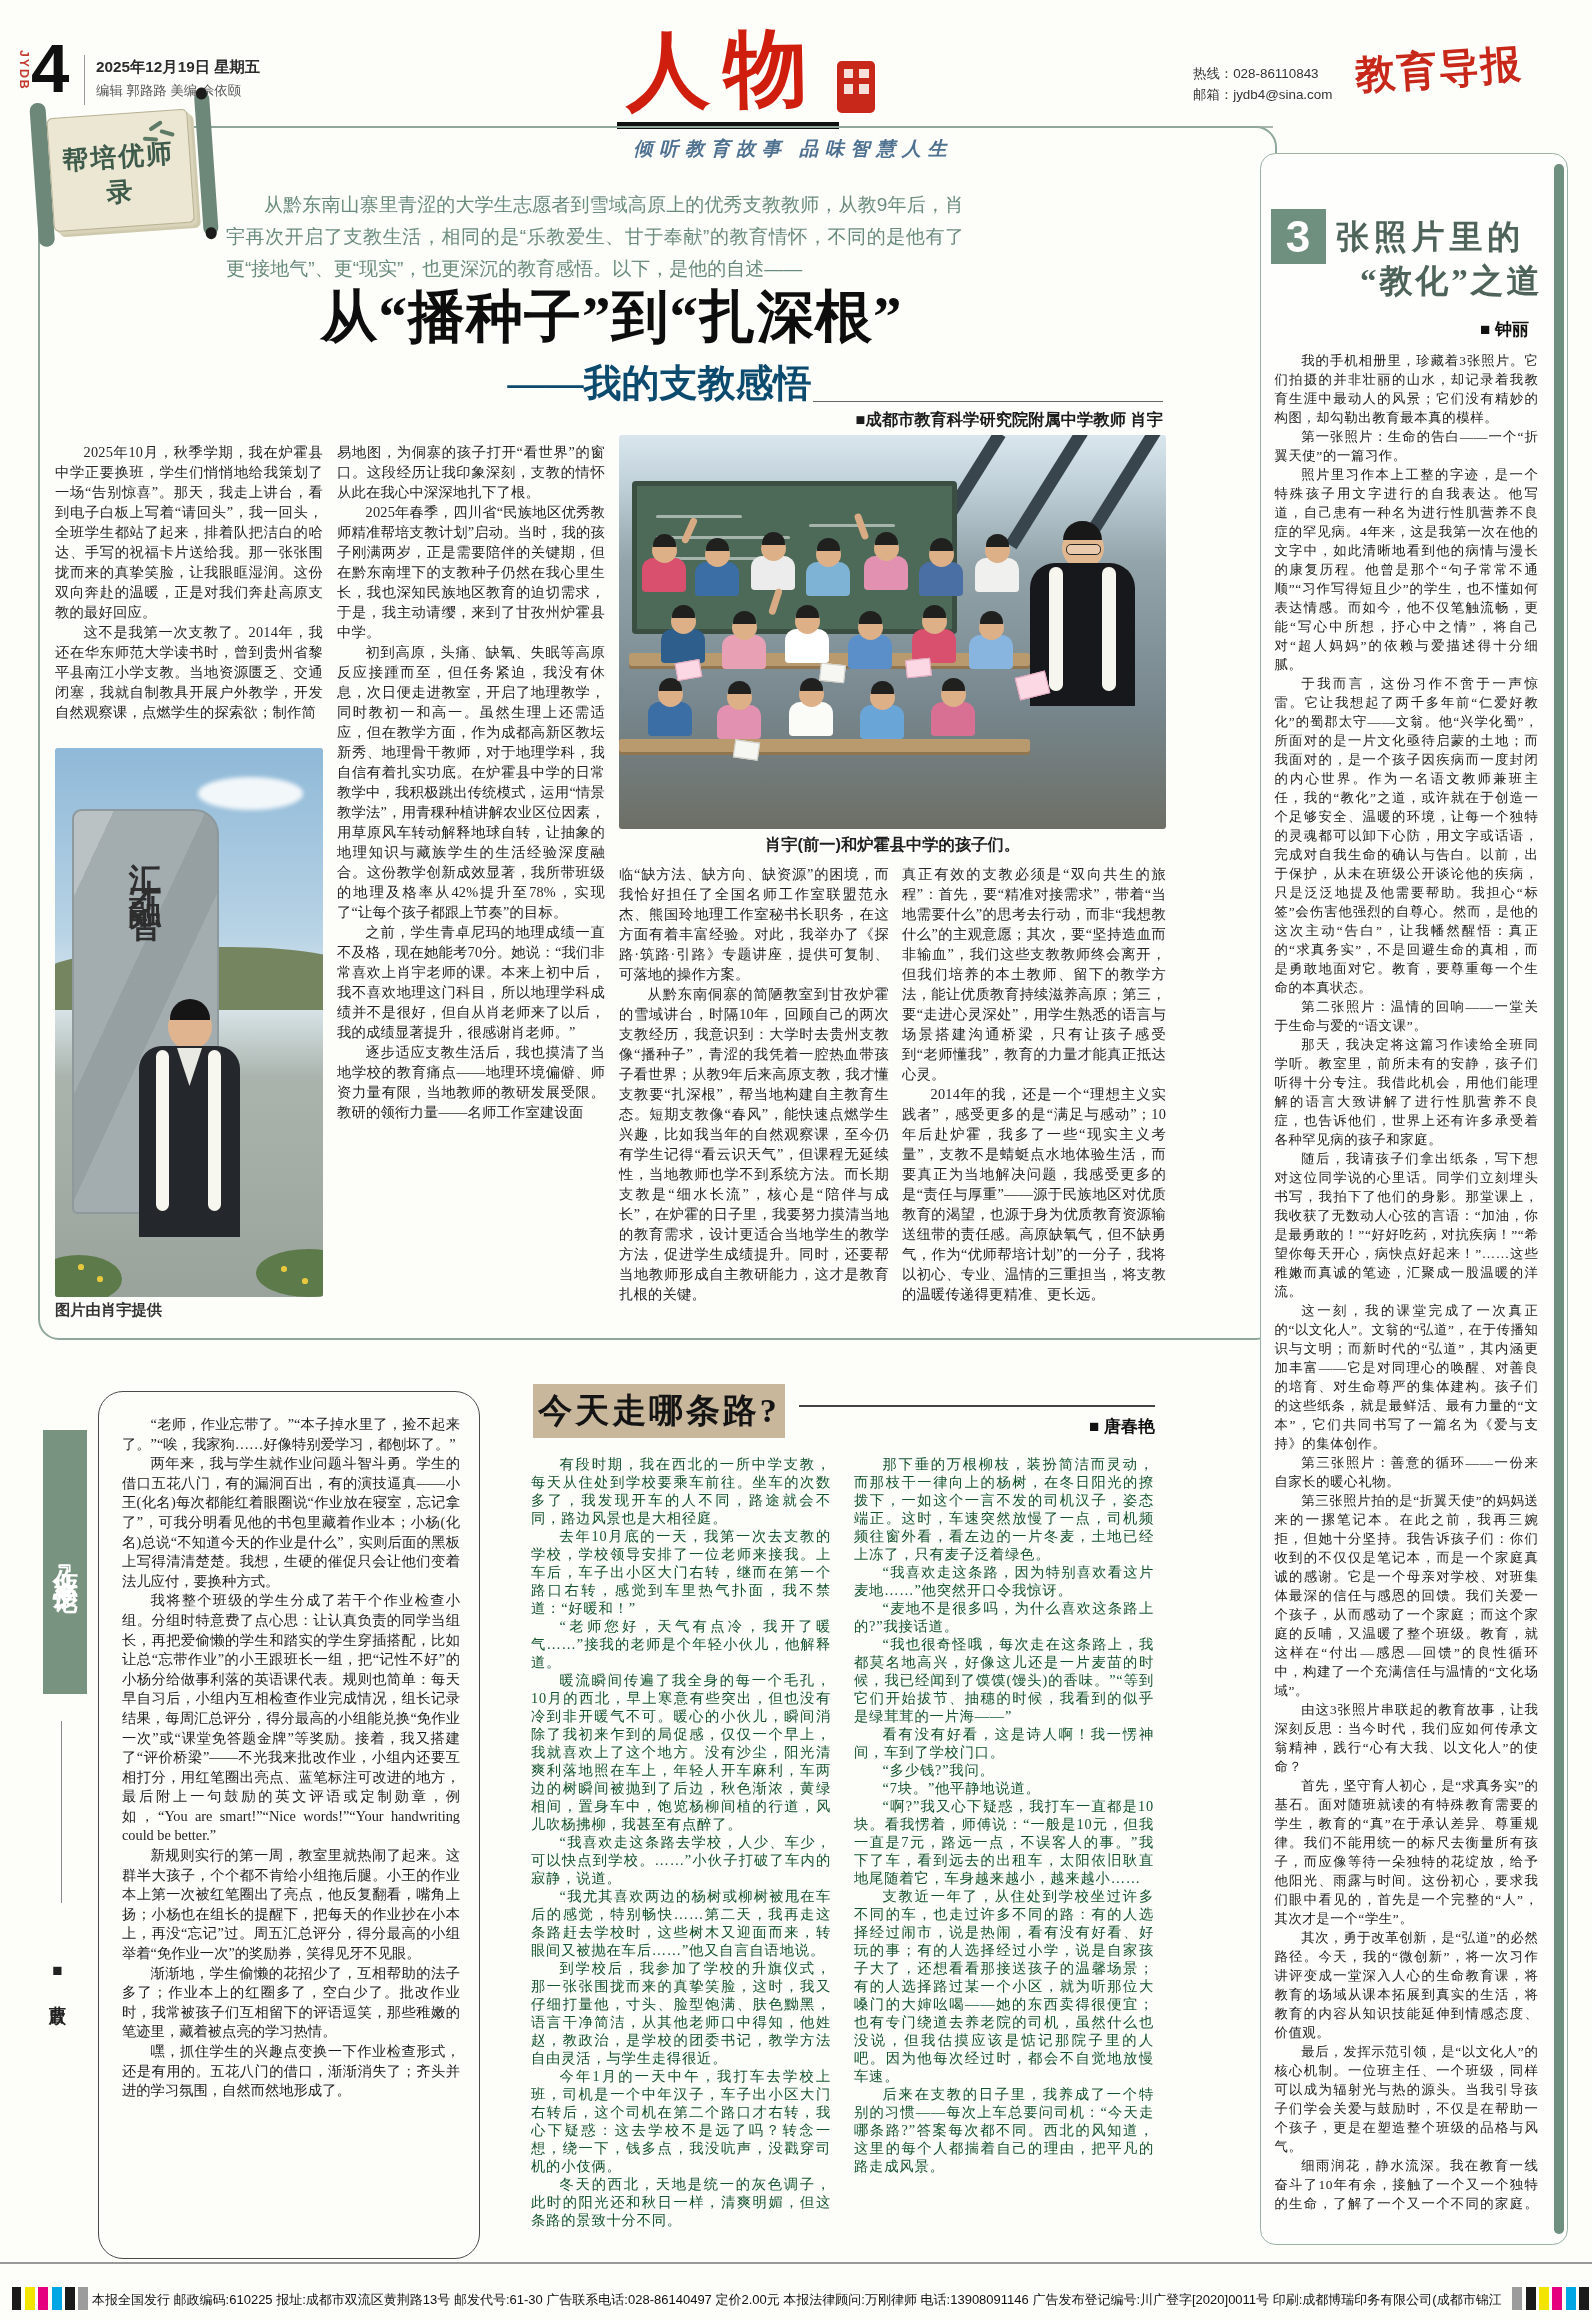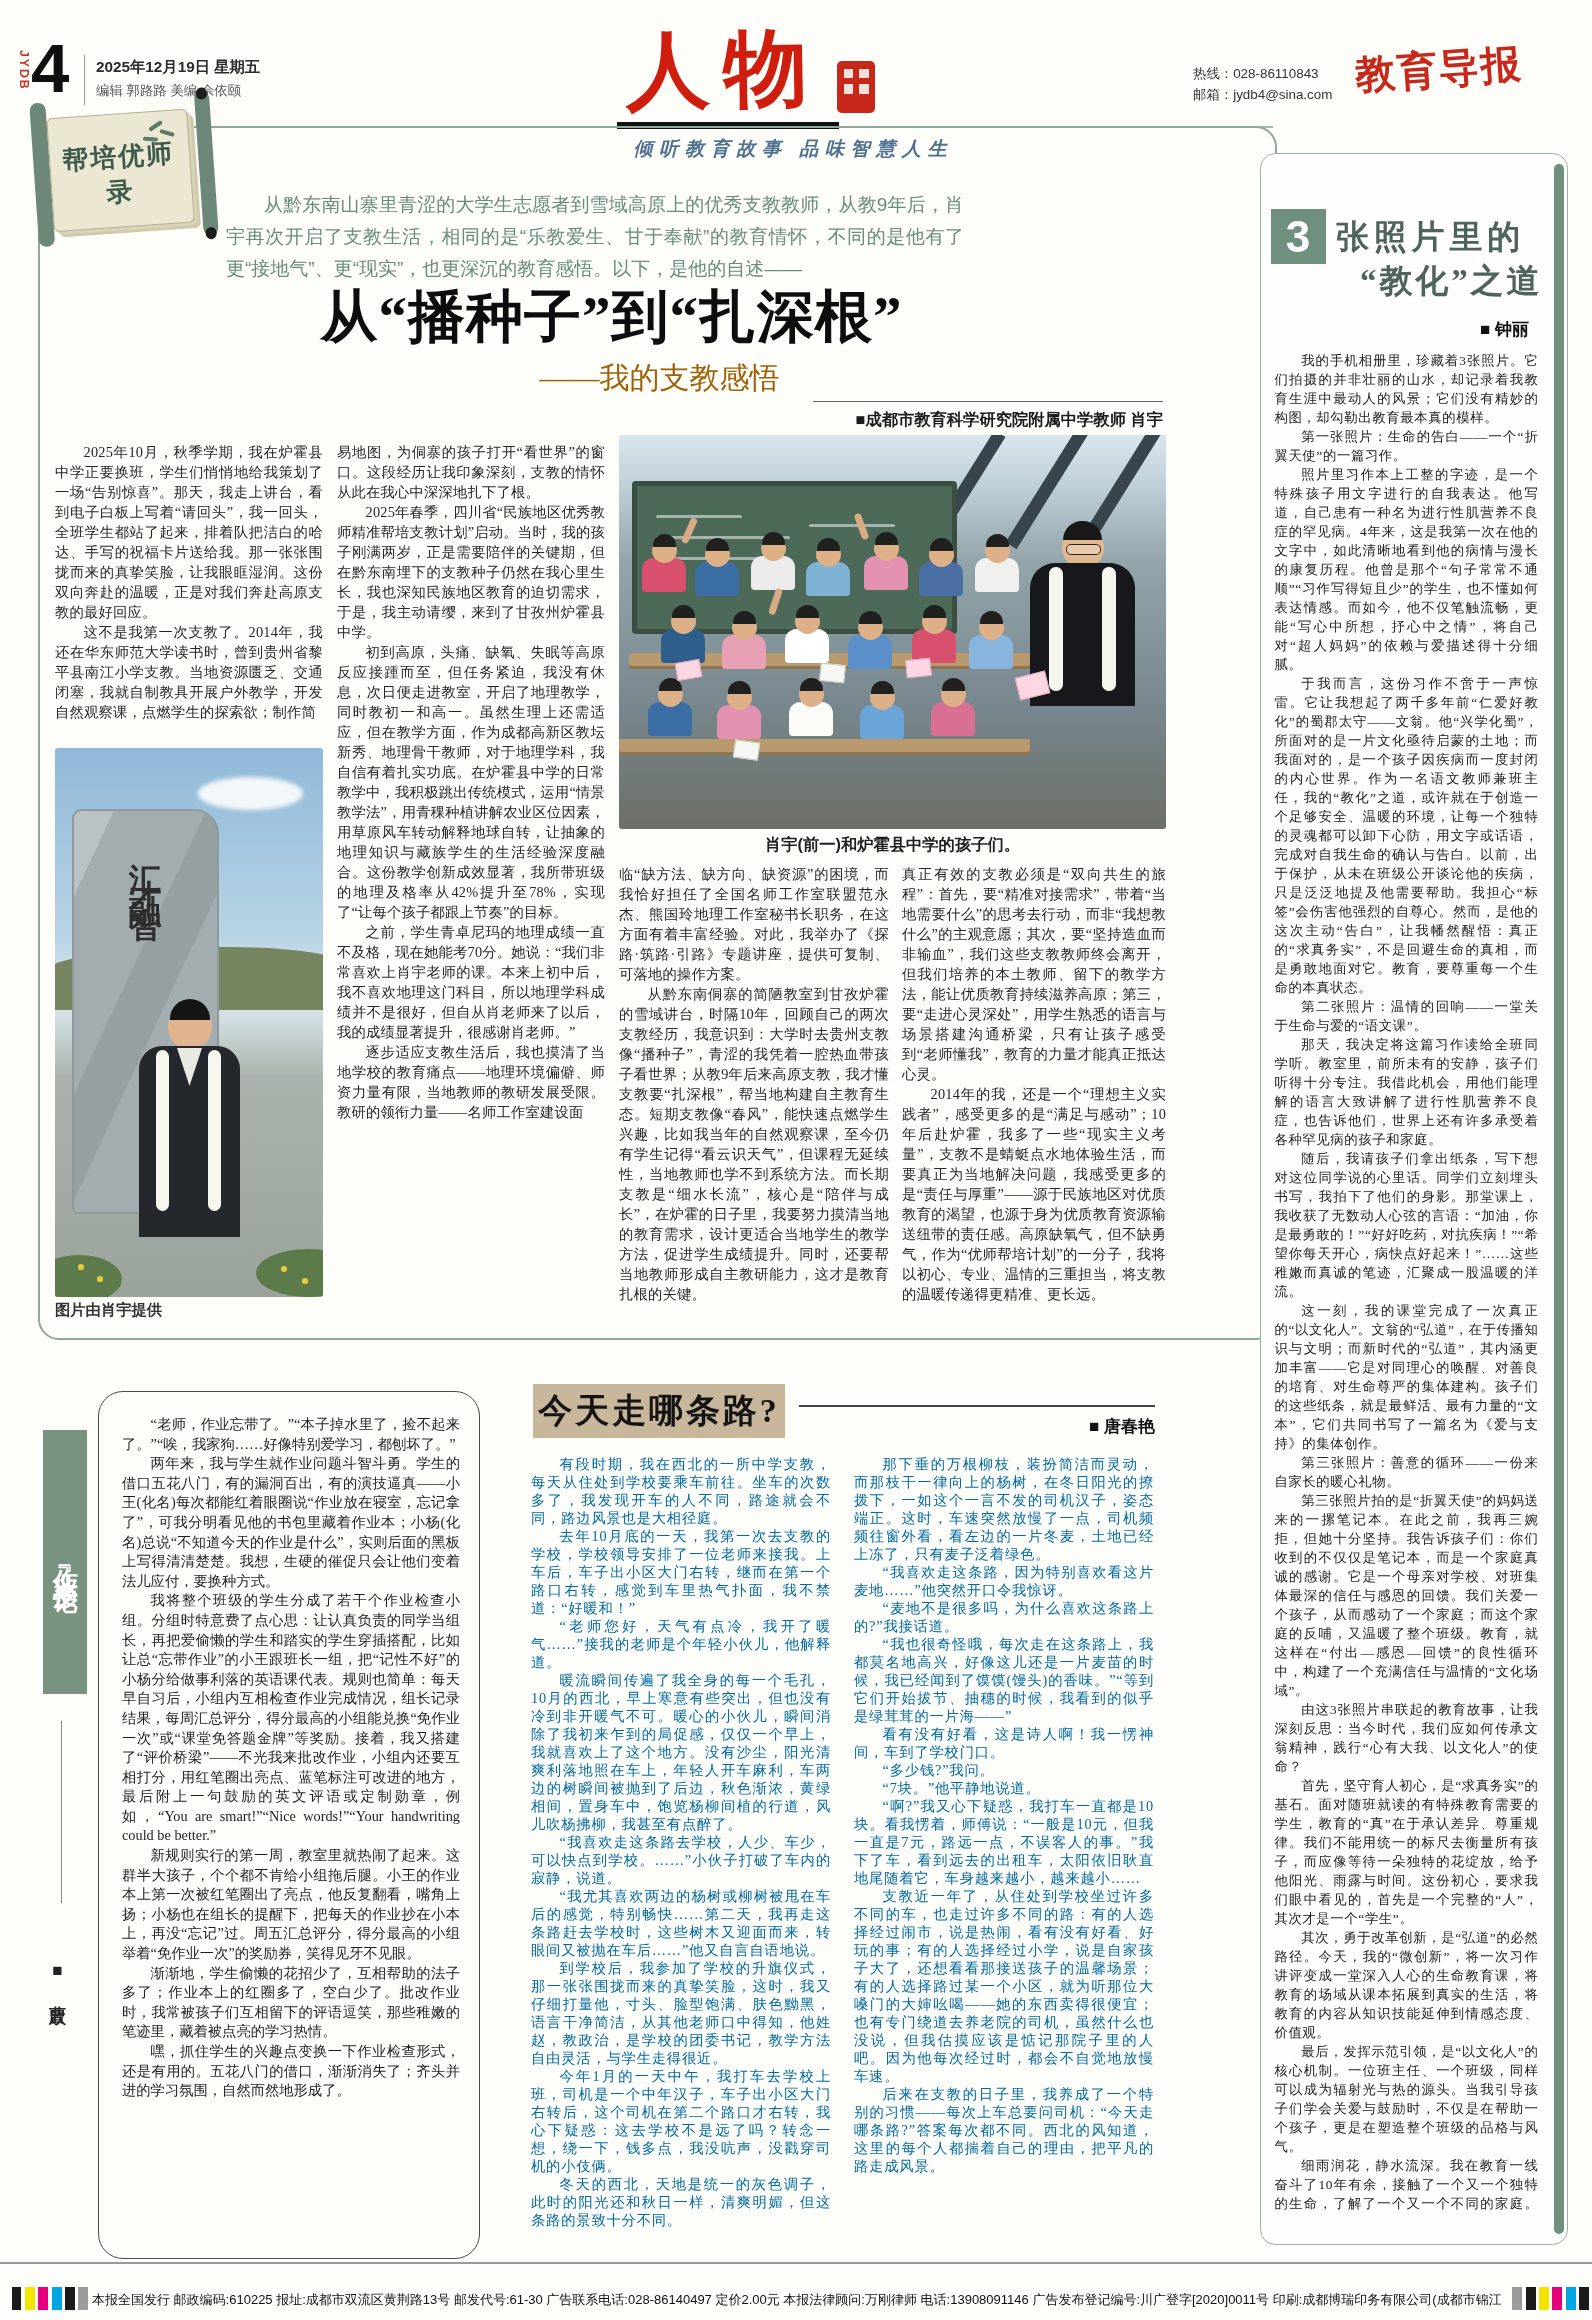--- a/index.html
+++ b/index.html
@@ -33,21 +33,21 @@
   .scroll .roller{position:absolute;width:15.3px;top:-5.7px;bottom:-5.7px;background:#6d8878;border-radius:7.6px;}
   .scroll .roller.r{right:0;} .scroll .roller.l{left:-3.8px;}
   .scroll .knob{position:absolute;width:11.5px;height:11.5px;background:#1c1c1c;border-radius:50%;right:1.9px;}
   .scroll .flag-text{position:absolute;left:19px;top:36px;width:124px;text-align:center;font-size:26px;
      font-weight:900;color:#3d5a4b;letter-spacing:1.9px;}
   .scroll .leaf{position:absolute;width:15.3px;height:3.8px;background:#5d7a66;border-radius:1.9px;}
   .intro{left:226px;top:189px;width:738px;font-size:19px;line-height:32px;color:#6a8c7c;
      text-align:justify;text-indent:2em;font-family:"Liberation Sans",sans-serif;}
   .headline{left:229px;top:279px;width:765px;text-align:center;font-size:57px;font-weight:900;
      color:#0d0d0d;letter-spacing:1px;}
-  .subhead{left:325px;top:358px;width:669px;text-align:center;font-size:30px;font-weight:normal;color:#a16207;}
+  .subhead{left:325px;top:358px;width:669px;text-align:center;font-size:38px;font-weight:bold;color:#0c4a6e;}
   .byline-rule{left:813px;top:401px;width:350px;height:1px;background:#666;}
   .feat-byline{left:574px;top:409px;width:589px;text-align:right;font-size:16.3px;font-weight:bold;
      color:#1c1c1c;font-family:"Liberation Sans",sans-serif;}
   .news-col{font-size:14.3px;line-height:20px;text-align:justify;color:#262626;overflow:hidden;letter-spacing:0.2px;}
   .news-col p{margin:0;text-indent:2em;}
   #col1a{left:55px;top:442px;width:268px;height:304px;}
   #col2 {left:337px;top:442px;width:268px;height:891px;}
   #col3 {left:619px;top:864px;width:270px;height:468px;}
   #col4 {left:902px;top:864px;width:264px;height:468px;}
   .credit{left:55px;top:1300px;font-size:15.3px;font-weight:bold;color:#333;font-family:"Liberation Sans",sans-serif;}
@@ -116,21 +116,21 @@
   .hw-box{left:98px;top:1391px;width:380px;height:866px;border:1.9px solid #4a4a4a;border-radius:25px;}
   .hw-text{position:absolute;left:23px;right:19px;top:23px;bottom:15.3px;overflow:hidden;
      font-size:14.3px;line-height:19.6px;text-align:justify;color:#1e1e1e;}
   .hw-text p{margin:0;text-indent:2em;}
   
   .road-title{left:533px;top:1384px;width:252px;height:54px;background:#c8b79b;color:#141414;
      text-align:center;font-size:34px;font-weight:900;letter-spacing:2.9px;line-height:54px;}
   .road-rule{left:799px;top:1405px;width:356px;height:1.9px;background:#444;}
   .road-byline{left:1004px;top:1415px;width:151px;text-align:right;font-size:17px;font-weight:bold;color:#111;
      font-family:"Liberation Sans",sans-serif;}
-  .road-col{font-size:14.3px;line-height:18px;letter-spacing:0.8px;text-align:justify;color:#0369a1;overflow:hidden;}
+  .road-col{font-size:14.3px;line-height:18px;letter-spacing:0.8px;text-align:justify;color:#14532d;overflow:hidden;}
   .road-col p{margin:0;text-indent:2em;}
   #roadc1{left:531px;top:1455px;width:300px;height:801px;}
   #roadc2{left:854px;top:1455px;width:300px;height:801px;}
   
   .foot-rule{left:0;top:2262px;width:1593px;height:1.9px;background:#999;}
   .footer-bar{left:0;top:2285px;width:1593px;height:32.5px;}
   .swatch{position:absolute;top:1.9px;width:9.6px;height:23px;}
   .footer-text{position:absolute;left:92px;top:5.7px;width:1409px;font-size:13px;color:#111;
      font-family:"Liberation Sans",sans-serif;white-space:nowrap;overflow:hidden;}
 </style>

